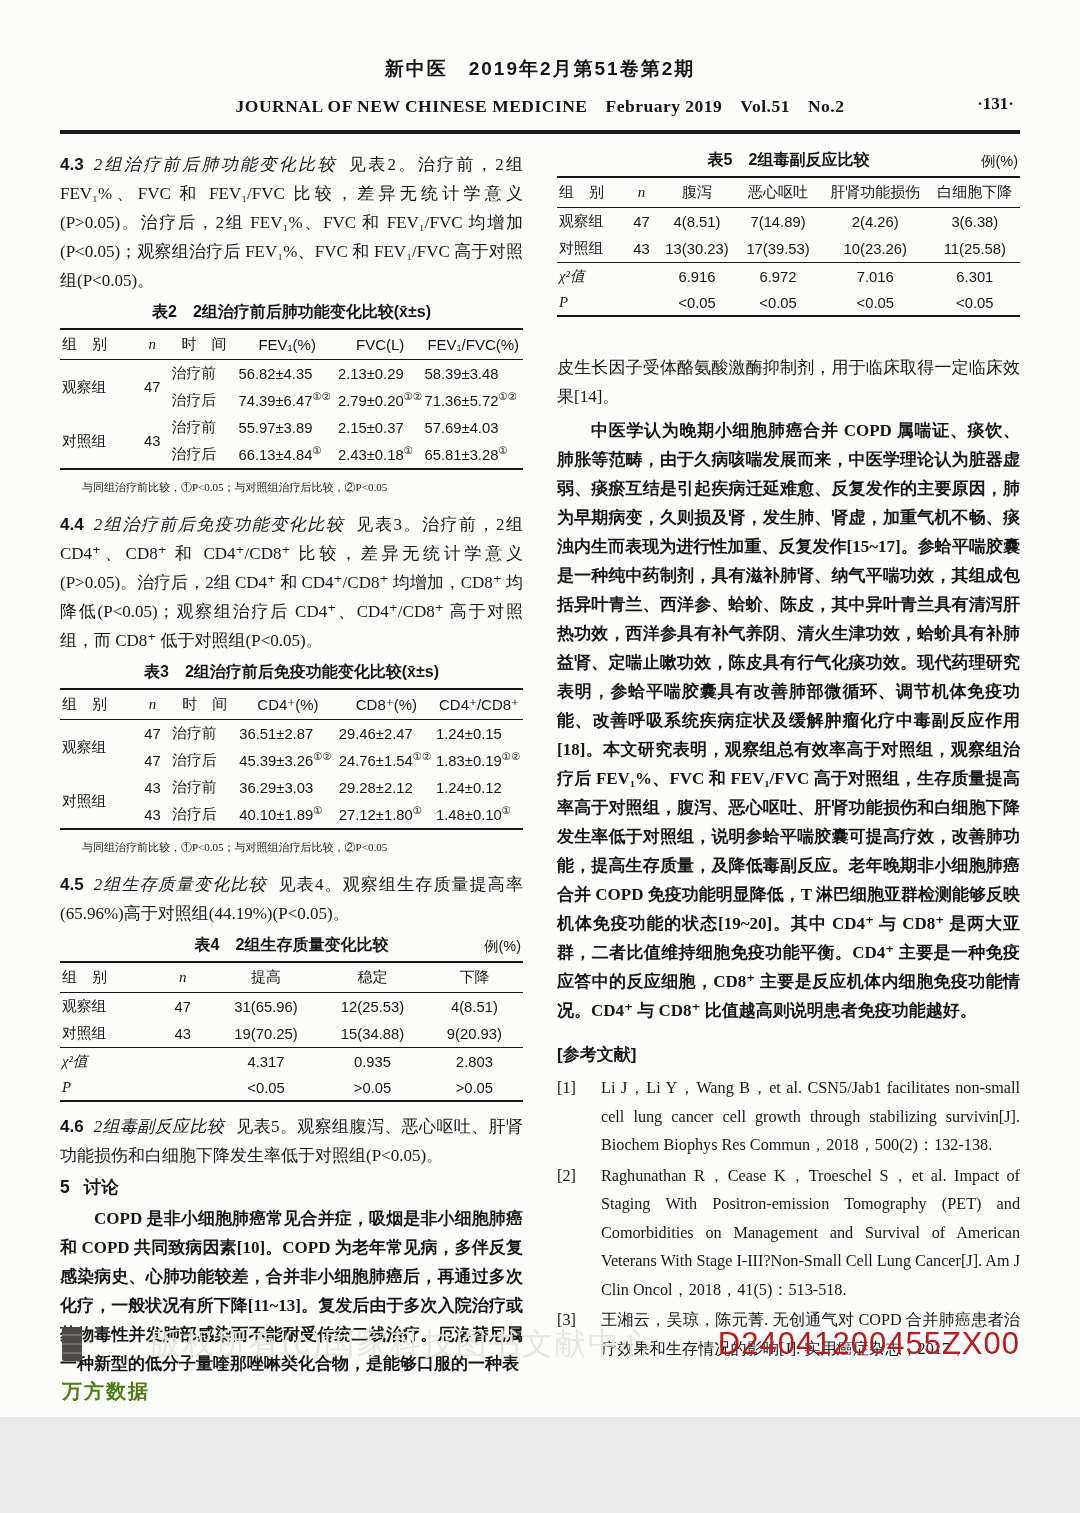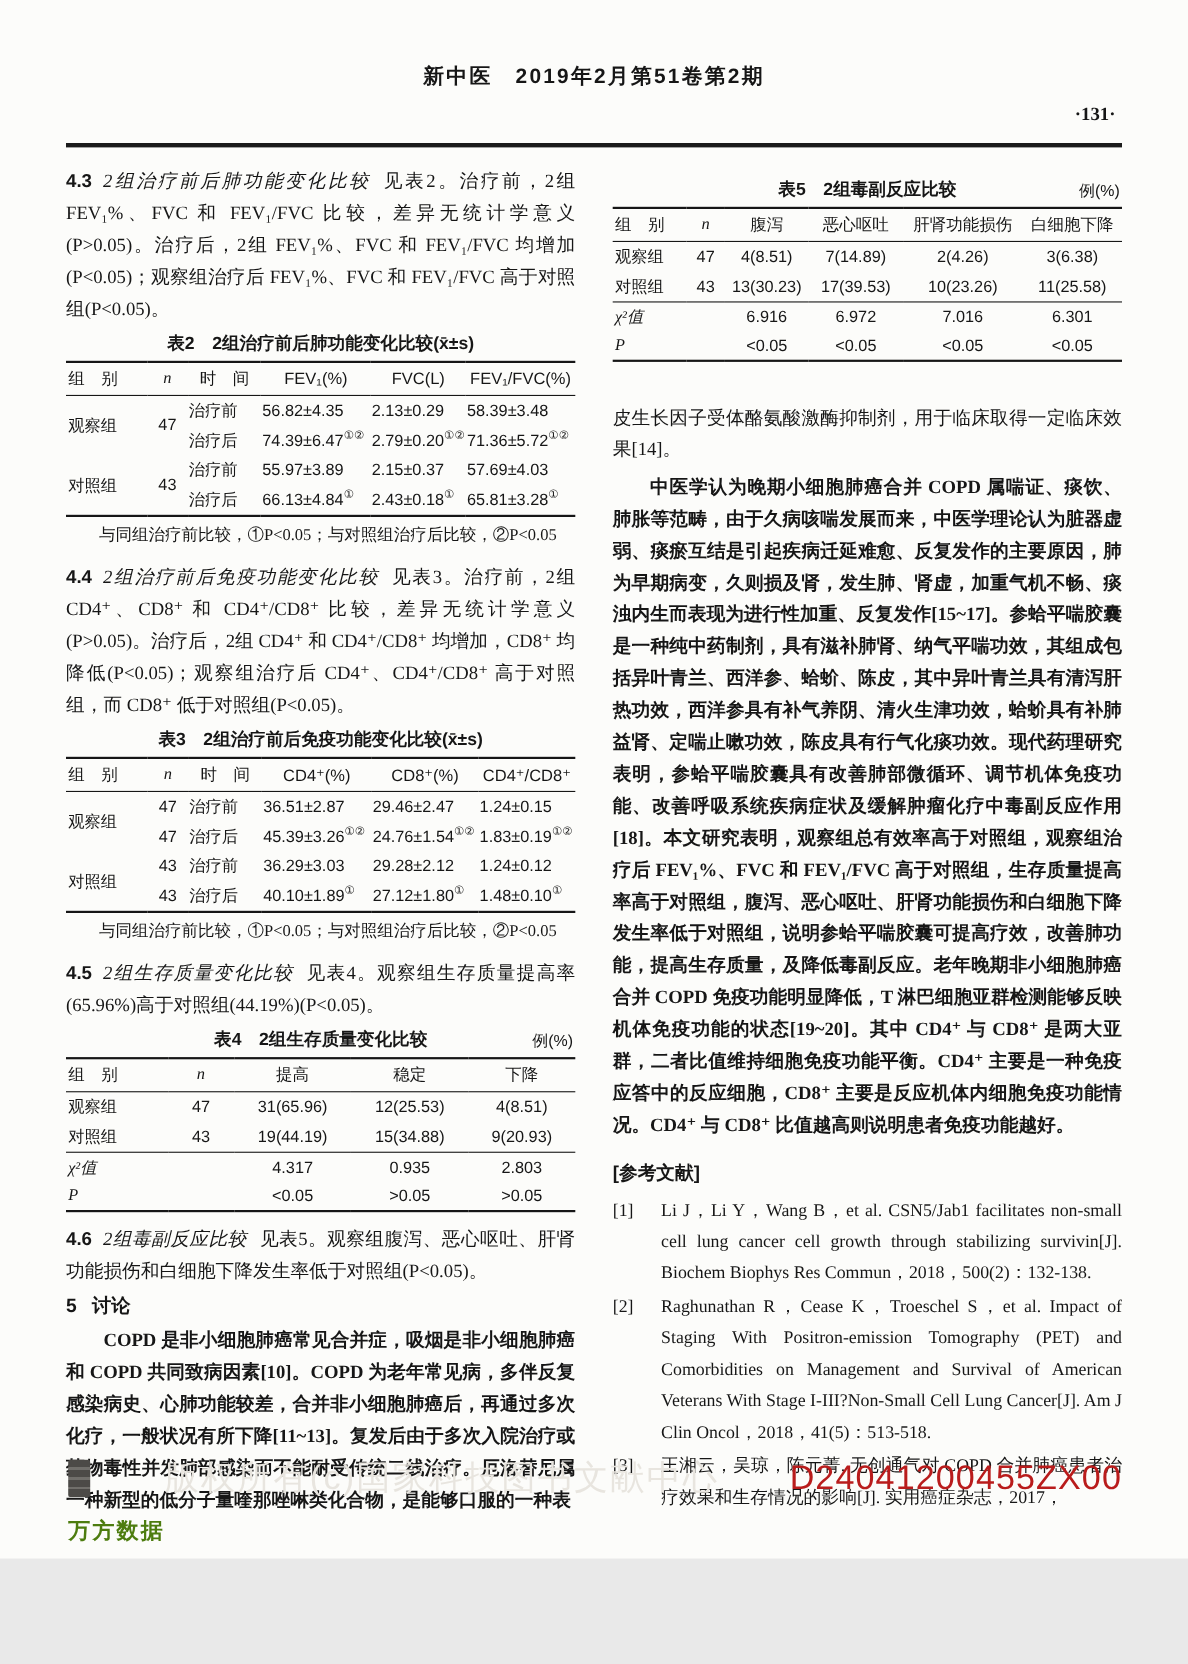--- a/index.html
+++ b/index.html
@@ -33,21 +33,21 @@
         font-family:"Liberation Sans","DejaVu Sans",sans-serif;font-size:14.8px;
         border-top:2.2px solid #161616;border-bottom:2.2px solid #161616;}
   .tbl th{font-weight:normal;padding:5px 1px;text-align:center;font-size:15px;}
   .tbl thead tr{border-bottom:1.5px solid #161616;}
   .tbl td{padding:4px 1px;text-align:left;}
   .tbl .al{text-align:left;padding-left:2px;}
   .tbl .ctr{text-align:center;}
   .tbl .ser-i{font-family:"Liberation Serif","DejaVu Serif",serif;font-style:italic;}
   .tbl tr.stat0 td{border-top:1.6px solid #161616;}
   .tbl sup{font-size:10.5px;line-height:0;}
-  .tbl-note{font-size:15px;line-height:28px;text-align:justify;text-indent:2em;margin:3px 0 9px;}
+  .tbl-note{font-size:11px;line-height:28px;text-align:justify;text-indent:2em;margin:3px 0 9px;}
   
   .ref-head{font-family:"Liberation Sans","DejaVu Sans",sans-serif;font-weight:bold;
             font-size:17px;margin:18px 0 8px;}
   .ref{display:flex;font-size:16.2px;line-height:28.5px;margin-bottom:2px;}
   .ref-no{width:44px;flex:none;}
   .ref-text{flex:1;text-align:justify;}
   
   .footer{position:absolute;left:62px;bottom:12px;width:958px;}
   .wm-row{display:flex;align-items:center;height:44px;}
   .stamp{width:22px;height:34px;margin-right:68px;border-radius:2px;
@@ -60,20 +60,21 @@
          font-family:"Liberation Sans","DejaVu Sans",sans-serif;letter-spacing:2px;}
 </style>
 </head>
 <body>
 
 <div class="page">
 
   <div class="header">
     <div class="h-cn">新中医　2019年2月第51卷第2期</div>
     <div class="h-row">
+      <span class="h-en">JOURNAL OF NEW CHINESE MEDICINE　February 2019　Vol.51　No.2</span>
       <span class="h-page">·131·</span>
     </div>
     <div class="h-rule"></div>
   </div>
 
   <div class="cols">
 
     <div class="col">
 
       <p class="para"><b class="sec-num">4.3</b><i class="sec-title">2组治疗前后肺功能变化比较</i><span>见表2。治疗前，2组 FEV₁%、FVC 和 FEV₁/FVC 比较，差异无统计学意义(P&gt;0.05)。治疗后，2组 FEV₁%、FVC 和 FEV₁/FVC 均增加(P&lt;0.05)；观察组治疗后 FEV₁%、FVC 和 FEV₁/FVC 高于对照组(P&lt;0.05)。</span></p>
@@ -212,21 +213,21 @@
           <tr>
             <td class="al">观察组</td>
             <td class="ctr">47</td>
             <td class="ctr">31(65.96)</td>
             <td class="ctr">12(25.53)</td>
             <td class="ctr">4(8.51)</td>
           </tr>
           <tr>
             <td class="al">对照组</td>
             <td class="ctr">43</td>
-            <td class="ctr">19(44.19)</td>
+            <td class="ctr">19(70.25)</td>
             <td class="ctr">15(34.88)</td>
             <td class="ctr">9(20.93)</td>
           </tr>
           <tr class="stat0">
             <td class="al ser-i">χ²值</td>
             <td></td>
             <td class="ctr">4.317</td>
             <td class="ctr">0.935</td>
             <td class="ctr">2.803</td>
           </tr>
@@ -242,21 +243,21 @@
 
       <p class="para" style="margin-top:10px"><b class="sec-num">4.6</b><i class="sec-title">2组毒副反应比较</i><span>见表5。观察组腹泻、恶心呕吐、肝肾功能损伤和白细胞下降发生率低于对照组(P&lt;0.05)。</span></p>
 
       <p class="h2"><span class="sp">5</span><span>讨论</span></p>
 
       <p class="para indent">COPD 是非小细胞肺癌常见合并症，吸烟是非小细胞肺癌和 COPD 共同致病因素[10]。COPD 为老年常见病，多伴反复感染病史、心肺功能较差，合并非小细胞肺癌后，再通过多次化疗，一般状况有所下降[11~13]。复发后由于多次入院治疗或药物毒性并发肺部感染而不能耐受传统二线治疗。厄洛替尼属一种新型的低分子量喹那唑啉类化合物，是能够口服的一种表</p>
     </div>
 
     <div class="col">
 
-      <div class="tbl-cap" style="margin-top:12px"><span>表5　2组毒副反应比较</span><span class="cap-unit">例(%)</span></div>
+      <div class="tbl-cap" style="margin-top:0"><span>表5　2组毒副反应比较</span><span class="cap-unit">例(%)</span></div>
       <table class="tbl">
         <colgroup>
             <col style="width:14.5%">
             <col style="width:7.5%">
             <col style="width:16.5%">
             <col style="width:18.5%">
             <col style="width:23.5%">
             <col style="width:19.5%">
           </colgroup>
         <thead>

